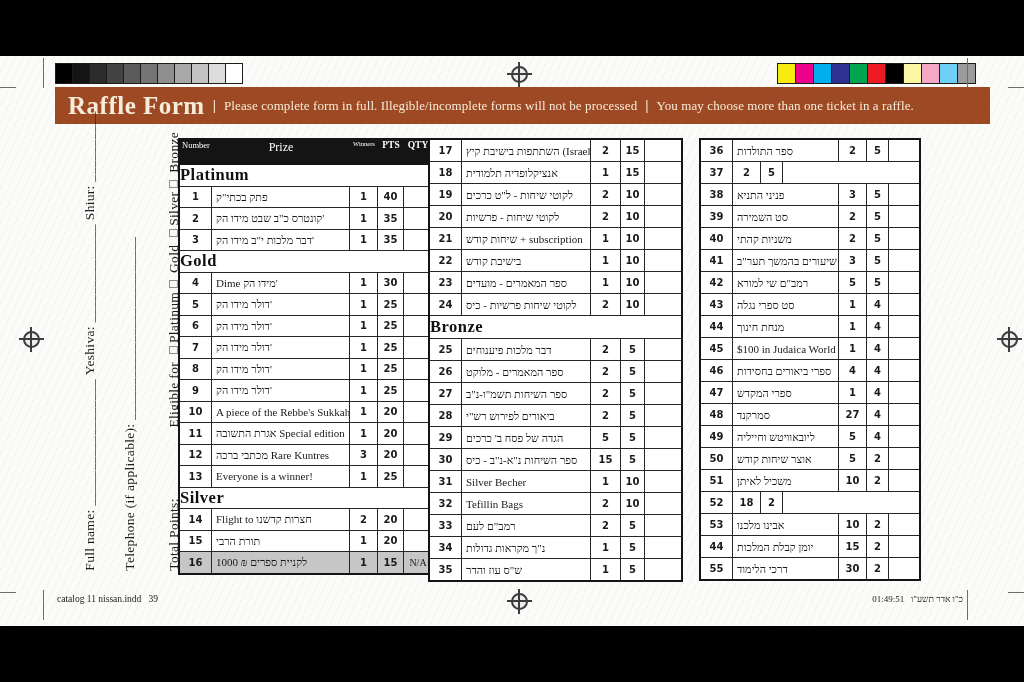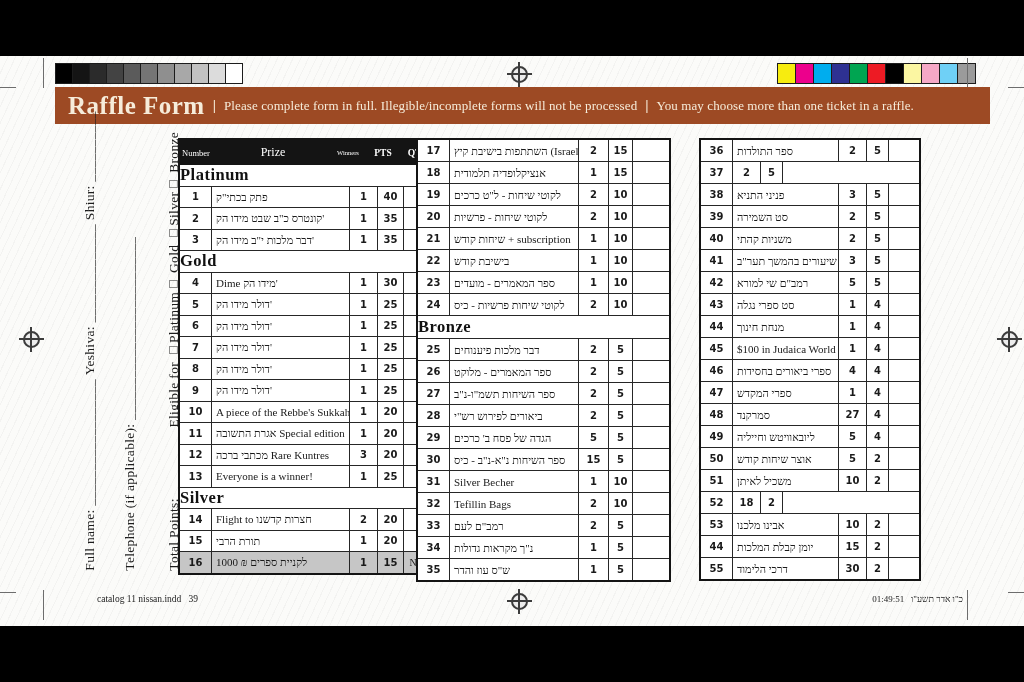--- a/index.html
+++ b/index.html
@@ -30,34 +30,34 @@
   .band .divider{margin:0 8px;font-size:15px;font-weight:bold;opacity:.95;}
   .band .sub{font-size:13px;letter-spacing:.1px;font-family:Liberation Serif, serif;}
   
   .vtext{
     position:absolute;top:138px;height:440px;
     writing-mode:vertical-rl;transform:rotate(180deg);
     font-size:13.5px;color:#1c1c1c;letter-spacing:.3px;white-space:pre;
   }
   
   .tbl{position:absolute;top:138px;background:#fff;border:2px solid #141414;box-sizing:border-box;}
-  .thead{height:25px;background:#141414;color:#fff;display:flex;align-items:center;gap:8px;}
+  .thead{height:25px;background:#141414;color:#fff;display:flex;}
   .thead .hc{text-align:center;}
   .trow{display:flex;height:21px;border-bottom:1px solid #262626;background:#fff;}
   .trow:last-child{border-bottom:none;}
   .trow.gray{background:#c6c6c6;}
   .trow.sec-row{height:22px;align-items:center;}
   .sec-label{font-weight:bold;font-size:16.5px;color:#111;letter-spacing:.5px;font-family:"Liberation Serif","DejaVu Sans",serif;}
   .cell{display:flex;align-items:center;justify-content:center;border-right:1px solid #262626;box-sizing:border-box;
         font-family:"DejaVu Sans","Liberation Sans",sans-serif;font-size:10px;font-weight:bold;color:#1a1a1a;overflow:hidden;}
   .cell.c-p{flex:1;justify-content:flex-start;padding:0 4px;font-weight:normal;font-size:11px;
             font-family:"Liberation Serif","DejaVu Sans",serif;white-space:nowrap;}
   .cell.c-q{border-right:none;font-weight:normal;font-family:"Liberation Serif","DejaVu Sans",serif;font-size:10px;}
   .t1{left:178px;width:256px;}
-  .t2{left:416px;width:255px;}
+  .t2{left:428px;width:255px;}
   .t3{left:699px;width:222px;}
   .t1 .c-n{width:32px;} .t1 .c-w{width:28px;} .t1 .c-pts{width:26px;} .t1 .c-q{width:28px;}
   .t2 .c-n{width:32px;} .t2 .c-w{width:30px;} .t2 .c-pts{width:24px;} .t2 .c-q{width:36px;}
   .t3 .c-n{width:32px;} .t3 .c-w{width:28px;} .t3 .c-pts{width:22px;} .t3 .c-q{width:30px;}
   .t1 .trow{height:20.5px;}
   
   .hc.n{width:32px;font-size:8.5px;}
   .hc.p{flex:1;font-size:12px;}
   .hc.w{width:28px;font-size:6.5px;}
   .hc.pts{width:26px;font-size:9.5px;font-weight:bold;}
@@ -537,14 +537,14 @@
       <div class="trow">
         <div class="cell c-n">55</div>
         <div class="cell c-p">דרכי הלימוד</div>
         <div class="cell c-w">30</div>
         <div class="cell c-pts">2</div>
         <div class="cell c-q"></div>
       </div>
     </div>
 </div>
 
-<div class="foot" style="left:57px;top:594px;margin-left:40px;">catalog 11 nissan.indd   39</div>
+<div class="foot" style="left:57px;top:594px;">catalog 11 nissan.indd   39</div>
 <div class="foot" style="right:61px;top:594px;font-size:9px;">כ"ו אדר תשע"ו   01:49:51</div>
 
 </body></html>

